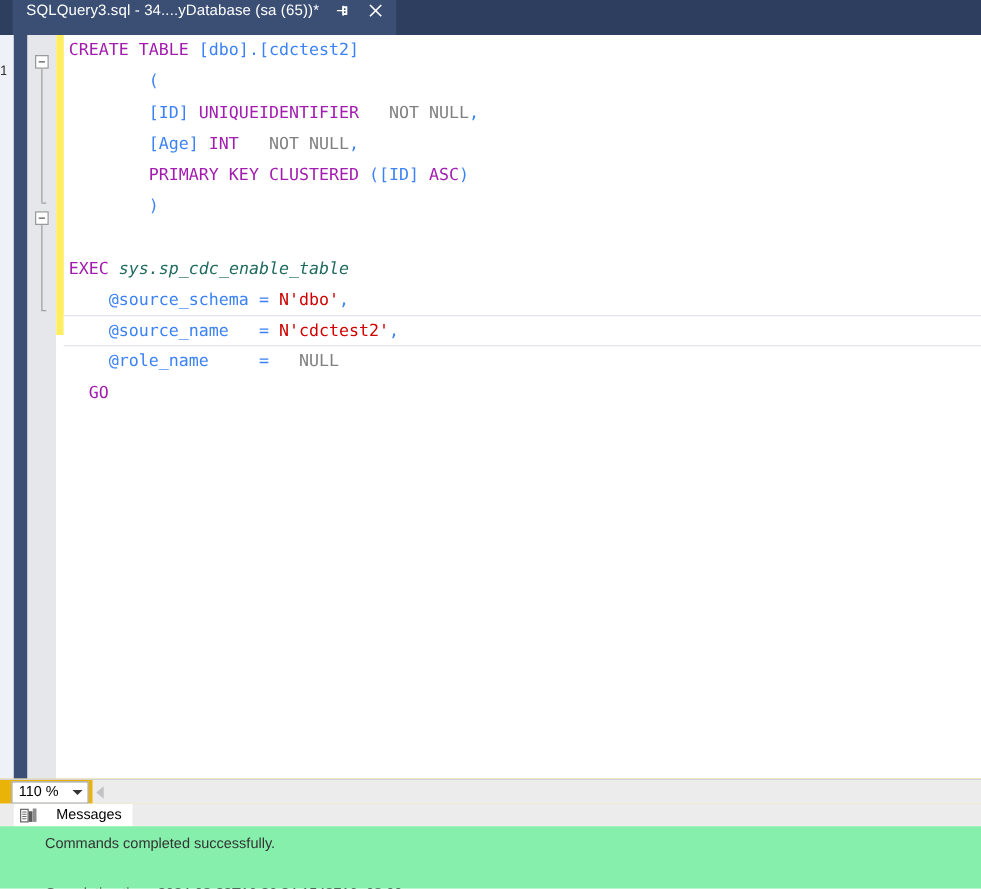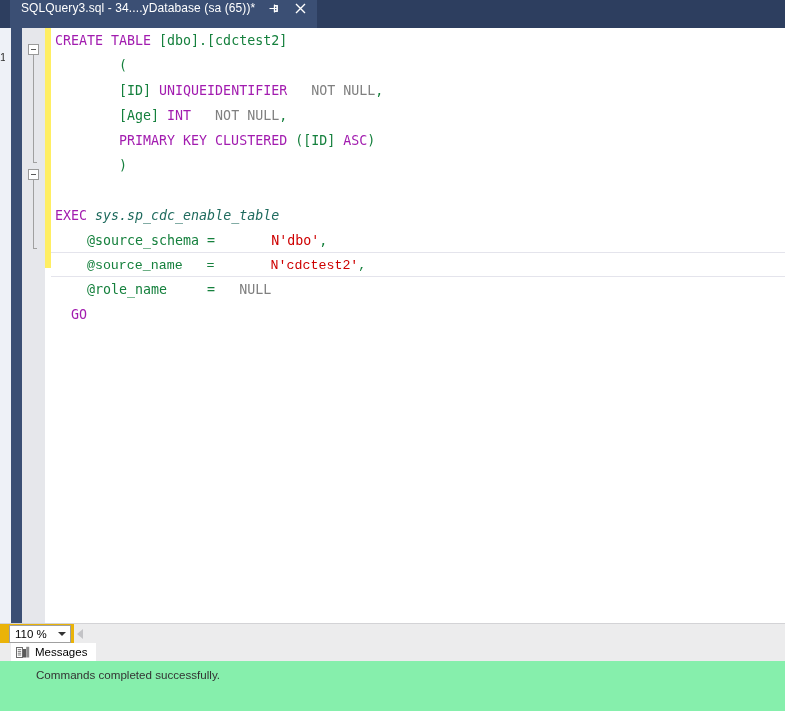--- a/index.html
+++ b/index.html
@@ -157,27 +157,26 @@
     height: 25px;
     padding-left: 4px;
     box-sizing: border-box;
   }
   .line.current {
     background: #ffffff;
     border-top: 1px solid #e4e4ec;
     border-bottom: 1px solid #e4e4ec;
     height: 25px;
     margin-top: -1px;
-    font-family: Liberation Mono, monospace;
   }
   .kw      { color: #a21caf; }
   .gray    { color: #808080; padding-left: 16px; }
-  .str     { color: #ce0000; margin-left: 48px; }
+  .str     { color: #ce0000; }
   .sp      { color: #1f6b5e; font-style: italic; }
-  .plain   { color: #15803d; }
+  .plain   { color: #3b82f6; }
 
   
   .zoomrow {
     position: absolute;
     left: 0; top: 623px;
     width: 785px; height: 20px;
     background: #eab308;
     border-top: 1px solid #d3d3d6;
     box-sizing: border-box;
   }
@@ -232,21 +231,21 @@
     left: 0; top: 0;
     width: 785px; height: 18px;
     background: #ececed;
   }
   .results-tab {
     position: absolute;
     left: 11px; top: 0;
     height: 18px;
     display: flex;
     align-items: center;
-    gap: 5px;
+    gap: 15px;
     padding: 0 9px 0 5px;
     background: #ffffff;
     box-sizing: border-box;
   }
   .results-tab-label {
     font-size: 11.5px;
     color: #000000;
     font-family: "Liberation Sans", sans-serif;
   }
   .msg-icon { width: 14px; height: 13px; display:block; }

